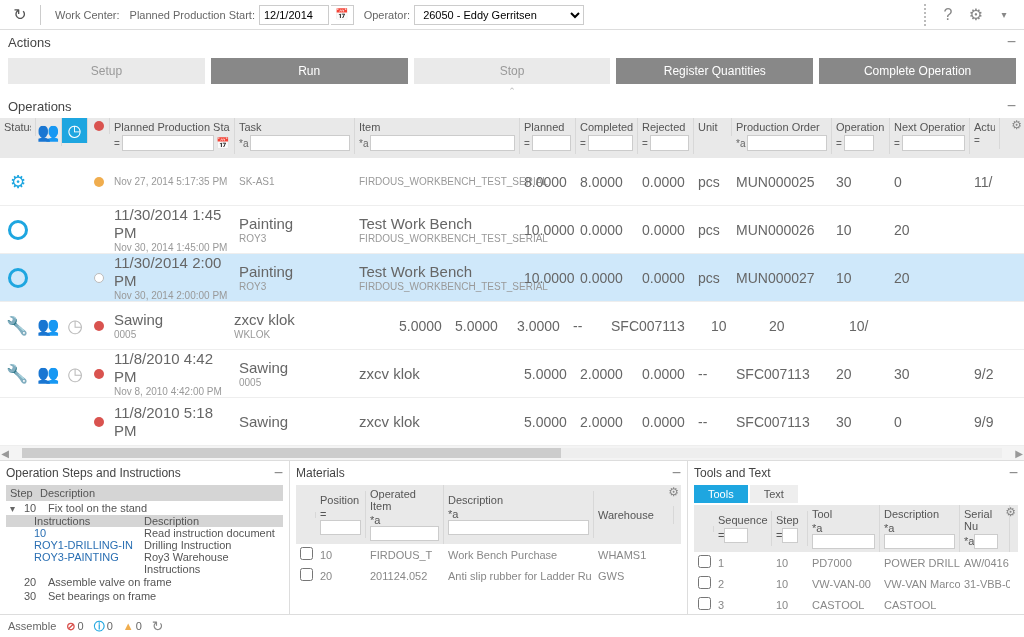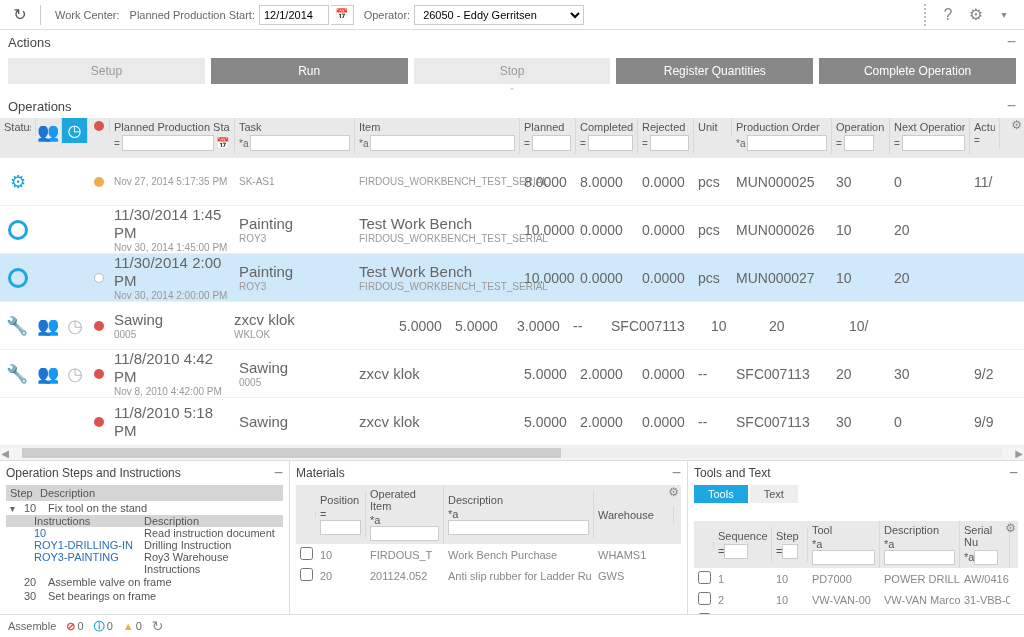--- a/index.html
+++ b/index.html
@@ -74,21 +74,21 @@
 .steps-body .sub-row span:last-child{ flex:1; color:#555;}
 
 .mini-grid-head { display:flex; background:#e9e9e9; font-size:11px; align-items:center; }
 .mini-grid-head .mcol{ border-right:1px solid #d8d8d8; padding:3px 4px; display:flex;flex-direction:column;gap:2px;}
 .mini-grid-head .mcol input{ width:100%; border:1px solid #ccc;height:15px;font-size:10px;}
 .mini-grid-body .mrow{ display:flex; align-items:center; padding:3px 0; font-size:11px; color:#888; }
 .mini-grid-body .mrow .mc{ padding:0 4px; white-space:nowrap; overflow:hidden;}
 .mini-grid-body .mrow .ck { width:20px; text-align:center;}
 .mini-grid-body input[type=checkbox]{ }
 
-.tabs { display:flex; margin-bottom:18px; }
+.tabs { display:flex; margin-bottom:2px; }
 .tab { padding:3px 14px; font-size:11px; cursor:pointer; background:#eee; color:#555;}
 .tab.active{ background:#1ea6e0; color:#fff;}
 .tab + .tab { margin-left:2px;}
 
 .footer { position: absolute; bottom: 0; left: 0; right: 0; border-top: 1px solid #ddd; padding: 3px 8px; display: flex; align-items: center; gap: 10px; font-size: 11px; color: #666; background: #fff; }
 .footer .msg-icon { display:flex;align-items:center;gap:2px;}
 .err { color:#d9534f; font-weight:bold;}
 .info { color:#1ea6e0; font-weight:bold;}
 .warn { color:#f0ad4e; font-weight:bold;}
 

